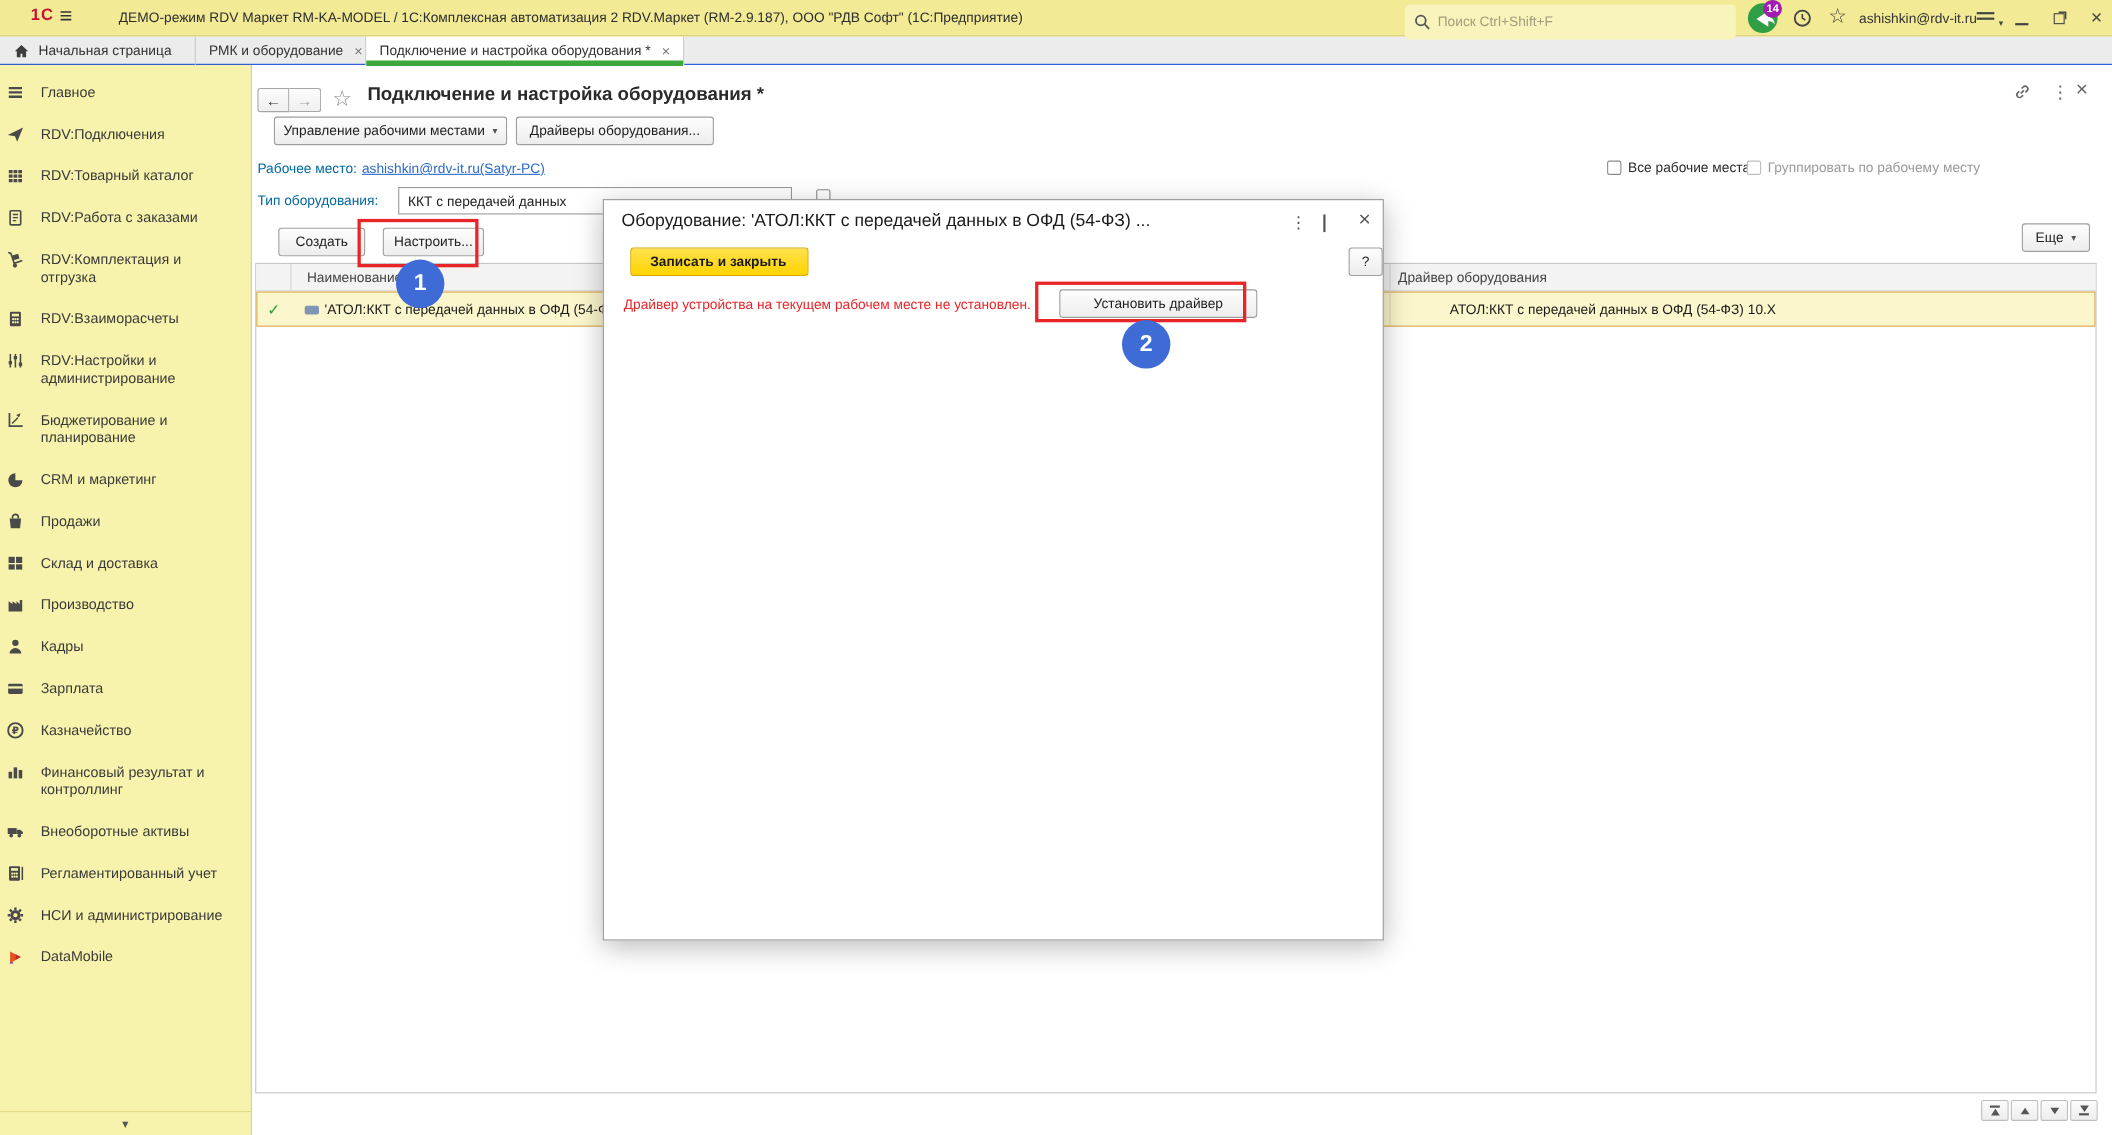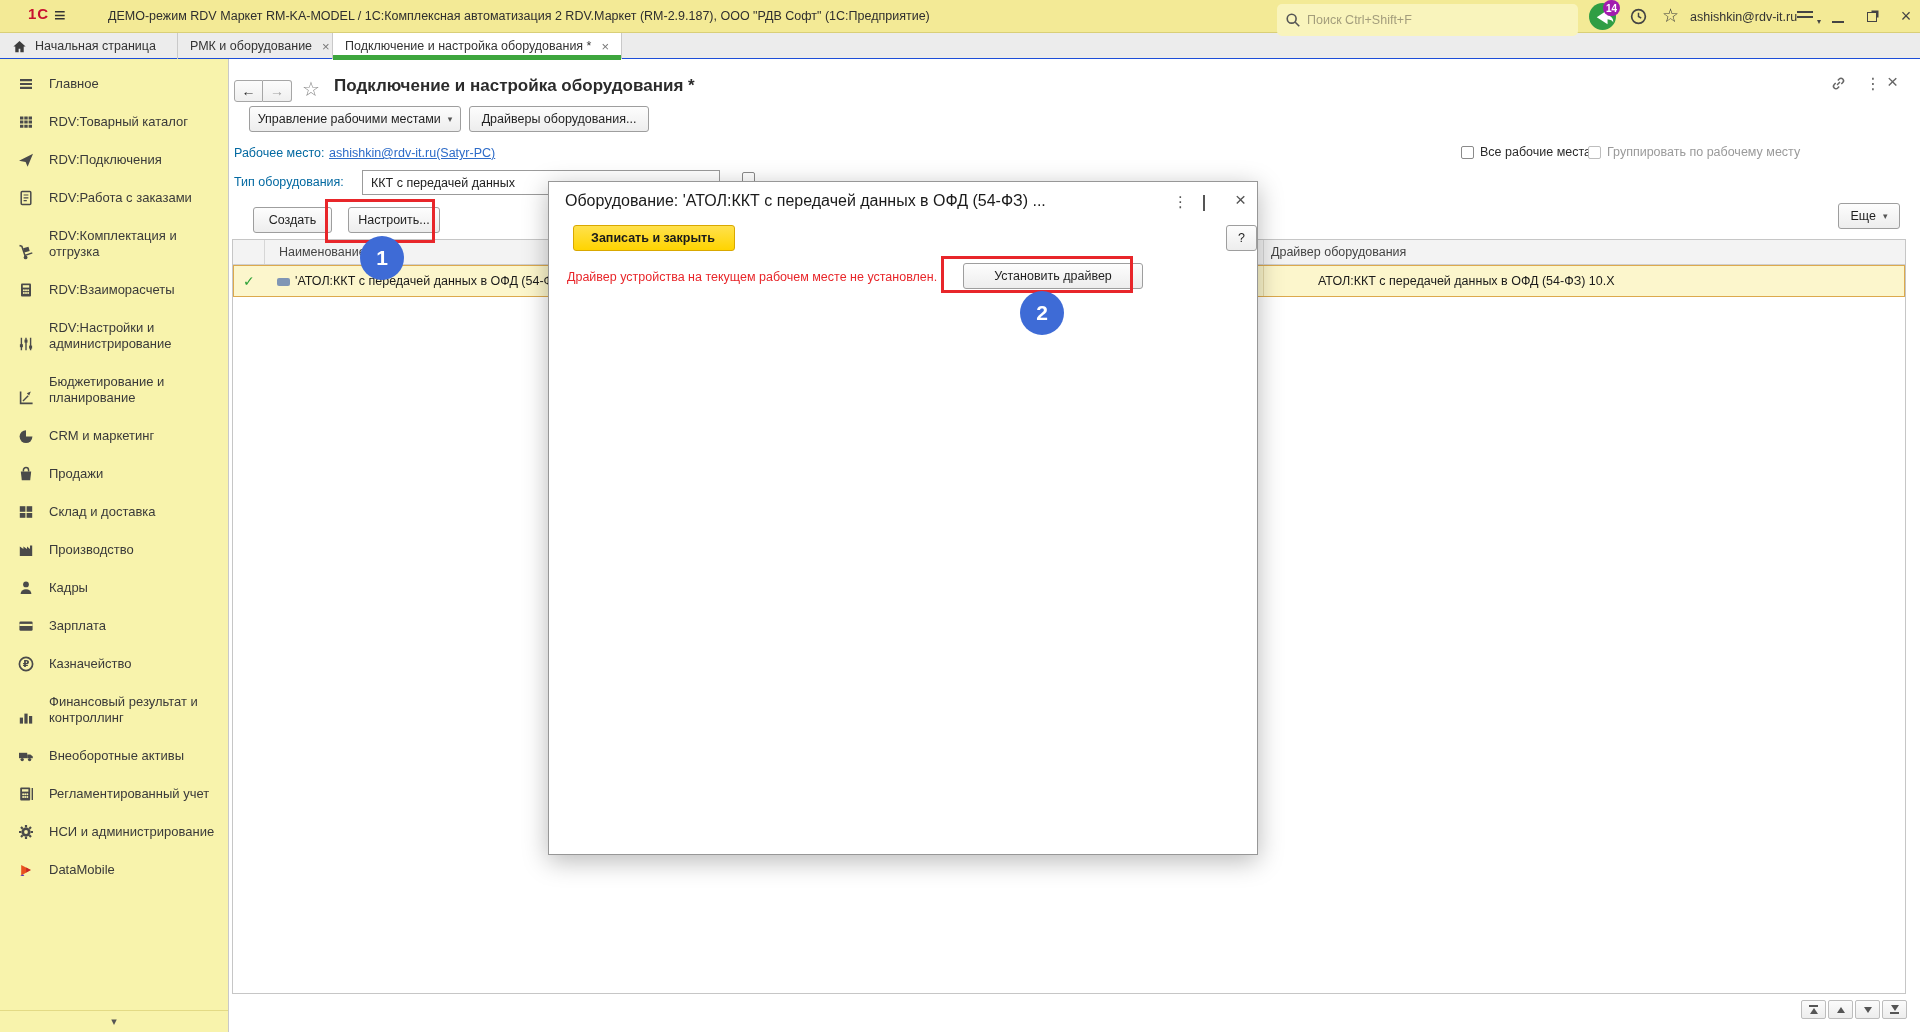--- a/index.html
+++ b/index.html
@@ -30,21 +30,21 @@
   
   .tabbar { position:absolute; left:0; top:33px; width:1920px; height:26px; background:#ECECEC; border-bottom:1px solid #1d4ed8; z-index:9; }
   .tab { position:absolute; top:0; height:26px; display:flex; align-items:center; gap:8px; padding:0 10px 0 12px; border-right:1px solid #C9C9C9; color:#333; cursor:pointer; white-space:nowrap; }
   .tab.active { background:#fff; }
   .tabx { color:#777; font-size:13px; margin-left:2px; cursor:pointer; }
   .greenbar { position:absolute; left:0; bottom:-1px; height:5px; width:100%; background:#3DA63D; }
 
   
   .sidebar { position:absolute; left:0; top:59px; width:229px; height:973px; background:#F8F3AC; border-right:1px solid #C9C9C9; z-index:5; }
   .side-list { padding-top:6px; }
-  .side-item { display:flex; align-items:flex-end; gap:15px; padding:11px 8px 11px 18px; cursor:pointer; }
+  .side-item { display:flex; align-items:flex-start; gap:15px; padding:11px 8px 11px 6px; cursor:pointer; }
   .sicon { width:16px; height:16px; flex:0 0 16px; margin-top:0px; }
   .slabel { font-size:13px; color:#3a3a3a; line-height:16px; max-width:168px; }
   .side-footer { position:absolute; bottom:0; left:0; width:228px; height:22px; display:flex; align-items:center; justify-content:center; color:#555; font-size:11px; border-top:1px solid #E3DA85; cursor:pointer; }
 
   
   .content { position:absolute; left:229px; top:59px; width:1691px; height:973px; background:#fff; }
   .abs { position:absolute; }
   .btn { position:absolute; display:inline-flex; align-items:center; justify-content:center; gap:7px; background:linear-gradient(#FDFDFD,#EDEDED); border:1px solid #9E9E9E; border-radius:3px; font-size:12.5px; color:#1f1f1f; cursor:pointer; padding:0 12px; height:26px; white-space:nowrap;margin-left:15px; }
   .navbtns { position:absolute; left:5px; top:21px; display:flex; }
   .navb { width:29px; height:22px; border:1px solid #A6A6A6; background:linear-gradient(#FCFCFC,#EFEFEF); display:flex; align-items:center; justify-content:center; font-size:14px; cursor:pointer; }
@@ -169,29 +169,29 @@
     <div class="side-list">
 
       <div class="side-item">
         <span class="sicon"><svg viewBox="0 0 16 16" width="16" height="16" fill="#4a4a4a">
               <path d="M2 3h12v2.2H2zM2 6.9h12v2.2H2zM2 10.8h12v2.2H2z"></path>
             </svg></span>
         <span class="slabel">Главное</span>
       </div>
       <div class="side-item">
         <span class="sicon"><svg viewBox="0 0 16 16" width="16" height="16" fill="#4a4a4a">
+              <path d="M1 8.8L15 1.8 9.6 14.8 7.6 9.9z"></path>
+            </svg></span>
+        <span class="slabel">RDV:Подключения</span>
+      </div>
+      <div class="side-item">
+        <span class="sicon"><svg viewBox="0 0 16 16" width="16" height="16" fill="#4a4a4a">
               <path d="M2 2.5h3.4v3H2zM6.3 2.5h3.4v3H6.3zM10.6 2.5h3.4v3h-3.4zM2 6.6h3.4v3H2zM6.3 6.6h3.4v3H6.3zM10.6 6.6h3.4v3h-3.4zM2 10.7h3.4v3H2zM6.3 10.7h3.4v3H6.3zM10.6 10.7h3.4v3h-3.4z"></path>
             </svg></span>
         <span class="slabel">RDV:Товарный каталог</span>
-      </div>
-      <div class="side-item">
-        <span class="sicon"><svg viewBox="0 0 16 16" width="16" height="16" fill="#4a4a4a">
-              <path d="M1 8.8L15 1.8 9.6 14.8 7.6 9.9z"></path>
-            </svg></span>
-        <span class="slabel">RDV:Подключения</span>
       </div>
       <div class="side-item">
         <span class="sicon"><svg viewBox="0 0 16 16" width="16" height="16">
               <rect x="3.2" y="1.6" width="9.6" height="12.8" rx="1" fill="none" stroke="#4a4a4a" stroke-width="1.5"></rect>
               <path d="M5.6 5h4.8M5.6 7.8h4.8M5.6 10.6h3.2" stroke="#4a4a4a" stroke-width="1.2" fill="none"></path>
             </svg></span>
         <span class="slabel">RDV:Работа с заказами</span>
       </div>
       <div class="side-item">
         <span class="sicon"><svg viewBox="0 0 16 16" width="16" height="16" fill="#4a4a4a">

